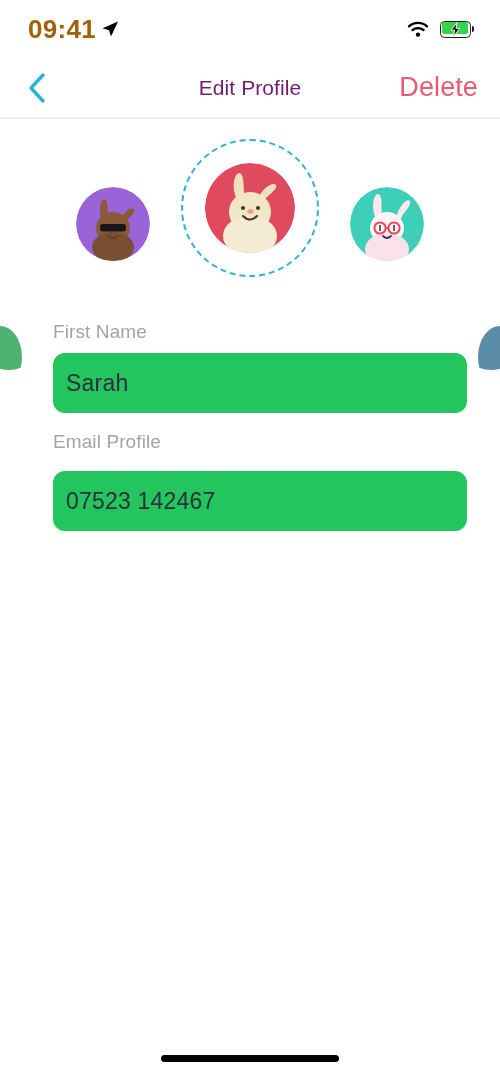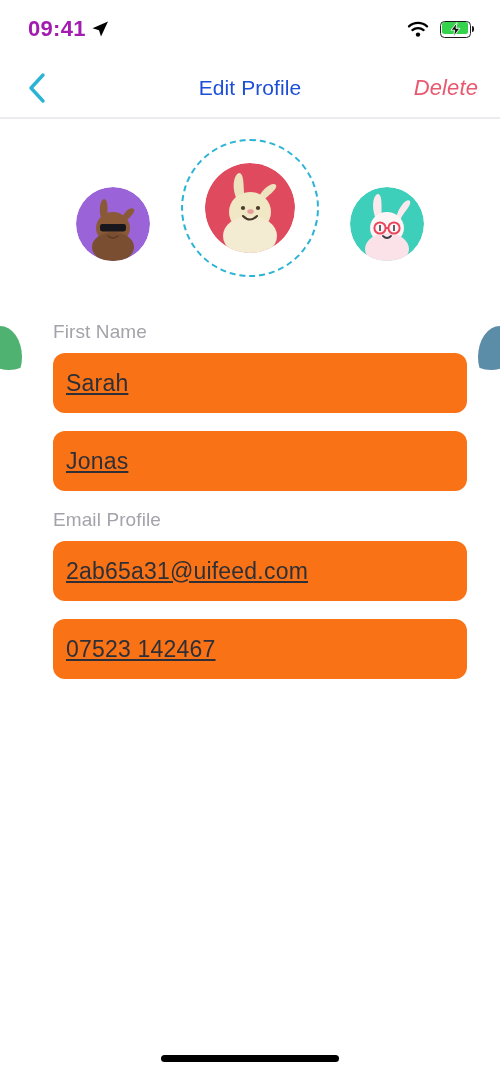--- a/index.html
+++ b/index.html
@@ -12,21 +12,21 @@
   .phone { position:relative; width:500px; height:1080px; background:#fff; }
 
   
   .statusbar {
     position:absolute; top:0; left:0; width:500px; height:58px;
     display:flex; align-items:center; justify-content:space-between;
     padding:0 26px 0 28px;
   }
   .sb-left { display:flex; align-items:center; gap:5px; }
   .sb-time {
-    font-size:22px; font-weight:bold; color:#a21caf; letter-spacing:0.3px;
+    font-size:26px; font-weight:bold; color:#a16207; letter-spacing:0.3px;
     line-height:1;
   }
   .loc-arrow { display:block; }
   .sb-right { display:flex; align-items:center; gap:11px; }
   .wifi { display:block; }
   .batt { position:relative; width:34px; height:17px; }
   .batt-body {
     position:absolute; left:0; top:0; width:31px; height:17px;
     border:1.6px solid #1c1c1e; border-radius:4.5px;
   }
@@ -44,25 +44,25 @@
   .navbar {
     position:absolute; top:58px; left:0; width:500px; height:59px;
     display:flex; align-items:center;
   }
   .nav-back {
     position:absolute; left:8px; top:0; height:59px; width:58px;
     display:flex; align-items:center; justify-content:center; cursor:pointer;
   }
   .nav-title {
     position:absolute; left:0; width:500px; text-align:center;
-    font-size:21px; color:#1d4ed8; letter-spacing:0.1px;
+    font-size:21px; color:#701a75; letter-spacing:0.1px;
   }
   .nav-delete {
-    position:absolute; right:22px; font-size:22px; color:#e9596f;
-    letter-spacing:0.1px; cursor:pointer;font-style:italic;
+    position:absolute; right:22px; font-size:27px; color:#e9596f;
+    letter-spacing:0.1px; cursor:pointer;
   }
   .nav-divider {
     position:absolute; top:117px; left:0; width:500px; height:1.5px;
     background:#ececf0;
   }
 
   
   .carousel {
     position:absolute; top:126px; left:0; width:500px; height:195px;
   }
@@ -81,24 +81,24 @@
     border-radius:50%; border:2.5px dashed #2bb3d4; box-sizing:border-box;
   }
 
   
   .form { position:absolute; top:321px; left:10px; width:500px; }
   .field { margin-bottom:18px; padding:0 43px; }
   .field-label {
     font-size:19px; color:#a3a3ab; margin-bottom:10px; letter-spacing:0.1px;
   }
   .field-input {
-    height:60px; background:#f97316; border-radius:12px;
+    height:60px; background:#22c55e; border-radius:12px;
     display:flex; align-items:center; padding:0 13px;
     font-size:23px; color:#2f2f37; letter-spacing:0.2px;
-    border:none; width:100%; font-family:"Liberation Sans", sans-serif;text-decoration:underline;
+    border:none; width:100%; font-family:"Liberation Sans", sans-serif;
   }
   .field-input::placeholder { color:#bdbdc5; }
 
   
   .home-indicator {
     position:absolute; bottom:18px; left:50%; transform:translateX(-50%);
     width:178px; height:7px; background:#000; border-radius:4px;
   }
 </style>
 </head>
@@ -197,26 +197,24 @@
   </div>
 
   <div class="form">
 
     <div class="field">
       <div class="field-label">First Name</div>
       <input class="field-input" type="text" value="Sarah" style="">
     </div>
 
     <div class="field">
-      <input class="field-input" type="text" value="Jonas" style="">
     </div>
 
     <div class="field">
       <div class="field-label">Email Profile</div>
-      <input class="field-input" type="text" value="2ab65a31@uifeed.com" style="">
     </div>
 
     <div class="field">
       <input class="field-input" type="text" value="07523 142467" style="">
     </div>
 
   </div>
 
   <div class="home-indicator"></div>
 </div>

